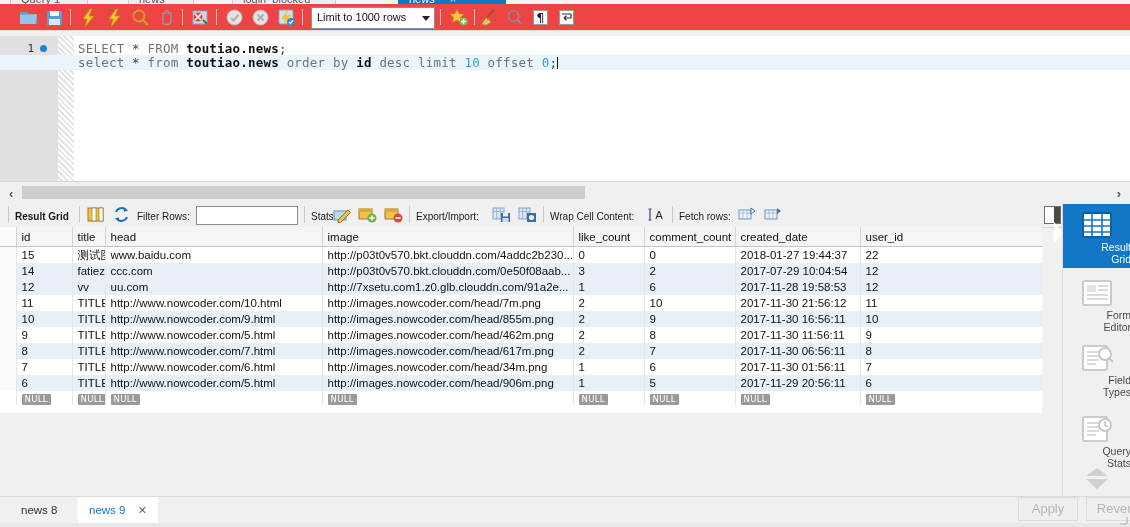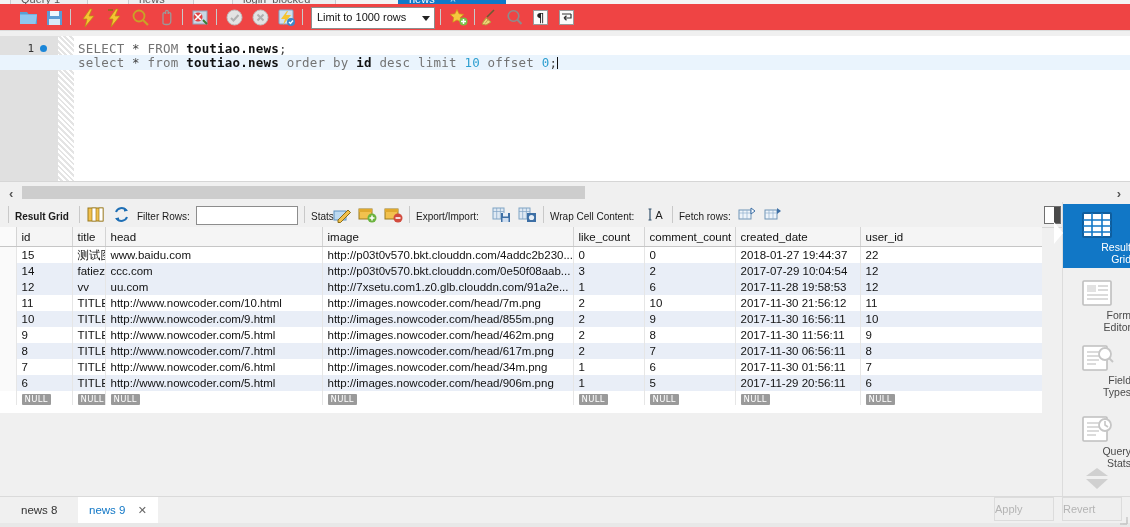--- a/index.html
+++ b/index.html
@@ -94,22 +94,22 @@
 
   
   .wm{position:absolute;left:806px;top:492px;font-family:"Liberation Serif","DejaVu Serif",serif;
       font-size:19px;color:#d9d9d9;white-space:nowrap;letter-spacing:1px;}
 
   
   .bottombar{position:absolute;left:0;top:496px;width:1130px;height:31px;background:#f0f0f0;border-top:1px solid #dadada;}
   .btab{position:absolute;top:0;height:26px;line-height:26px;font-size:11.5px;padding:0 11px;color:#333;}
   .btab.act{background:#fff;color:#1177c6;}
   .btab .x{margin-left:9px;color:#666;font-size:11px;}
-  .abtn{position:absolute;top:497px;height:22px;line-height:22px;width:58px;
-     font-size:11px;color:#b4b4b4;background:#efefef;border:1px solid #dcdcdc;}
+  .abtn{position:absolute;top:497px;height:22px;line-height:22px;width:58px;text-align:center;
+     font-size:13px;color:#b4b4b4;background:#efefef;border:1px solid #dcdcdc;margin-left:24px;}
   .sbar{position:absolute;left:0;top:523px;width:1130px;height:4px;background:#e8e8e8;}
   .rgrip{position:absolute;right:2px;top:516px;width:9px;height:9px;}
 </style>
 </head>
 <body>
 
 <div class="app">
 
   <div class="tabstrip">
     <div class="tb" style="left:10px;width:56px;">

